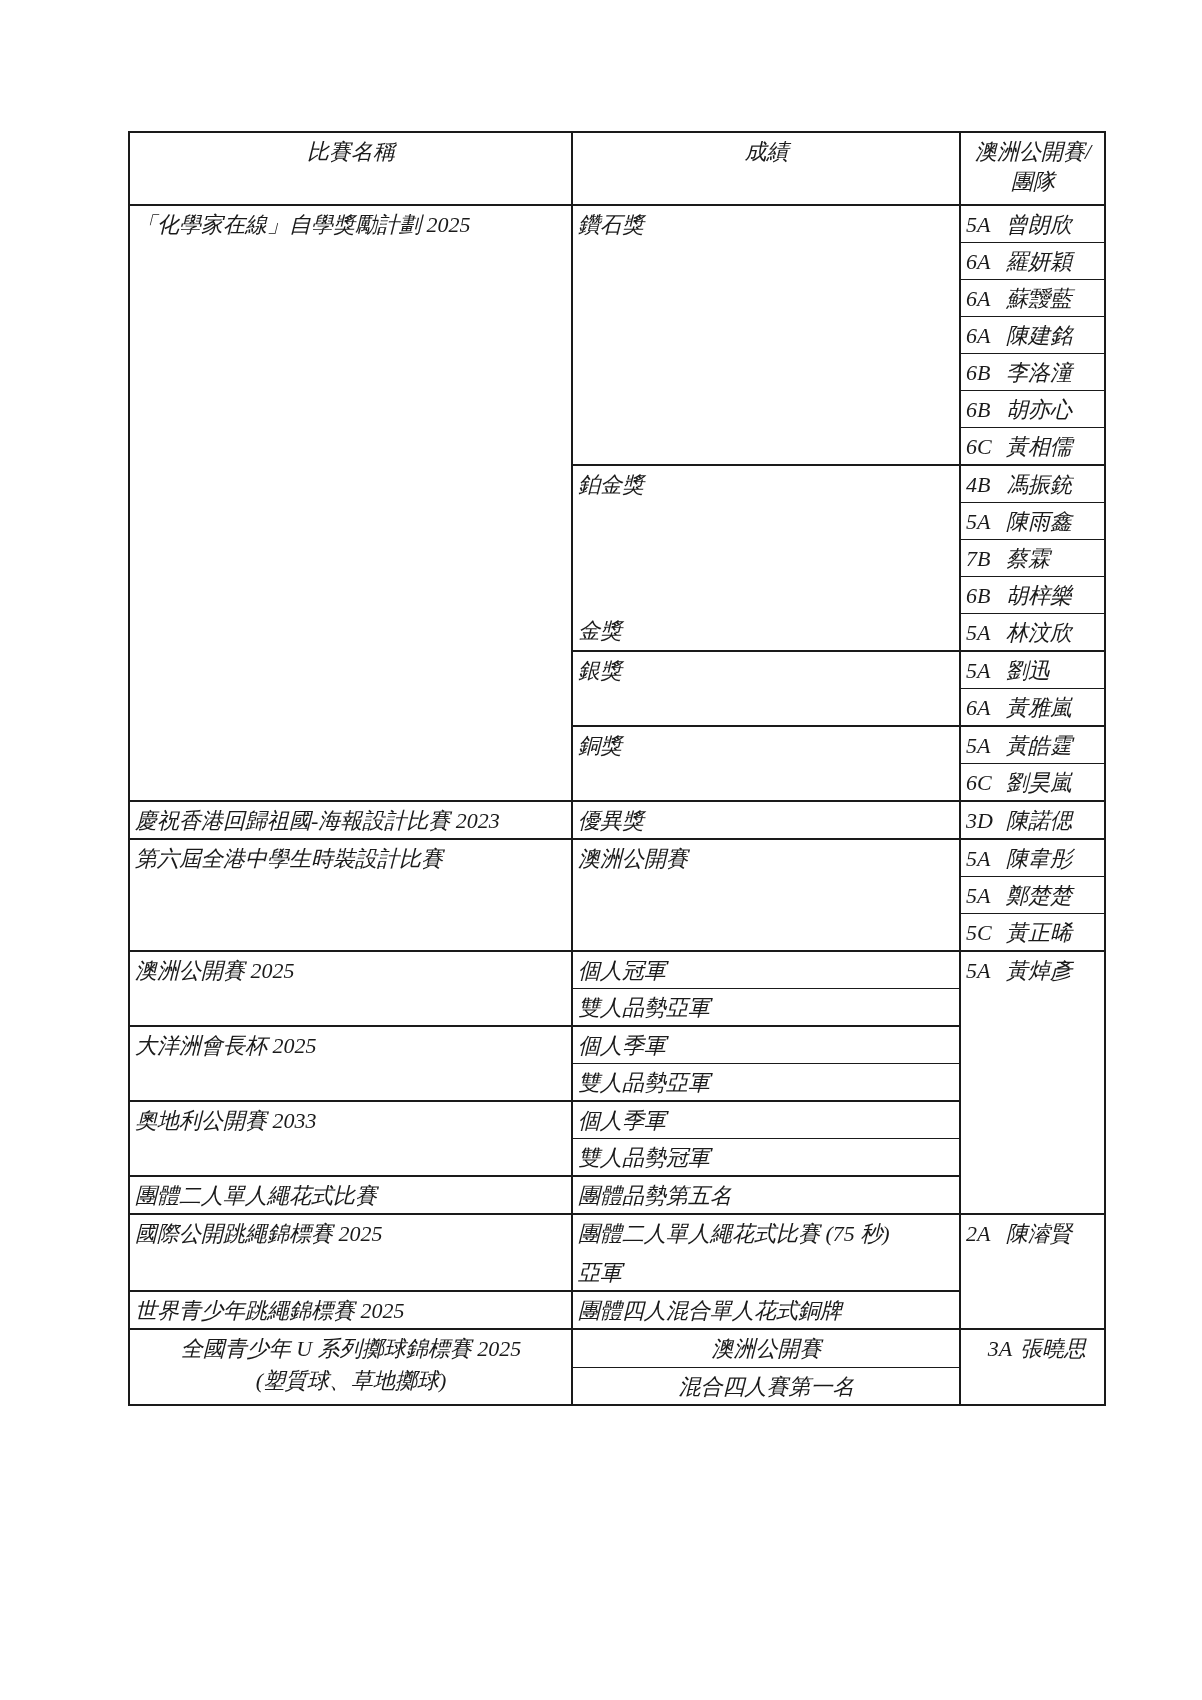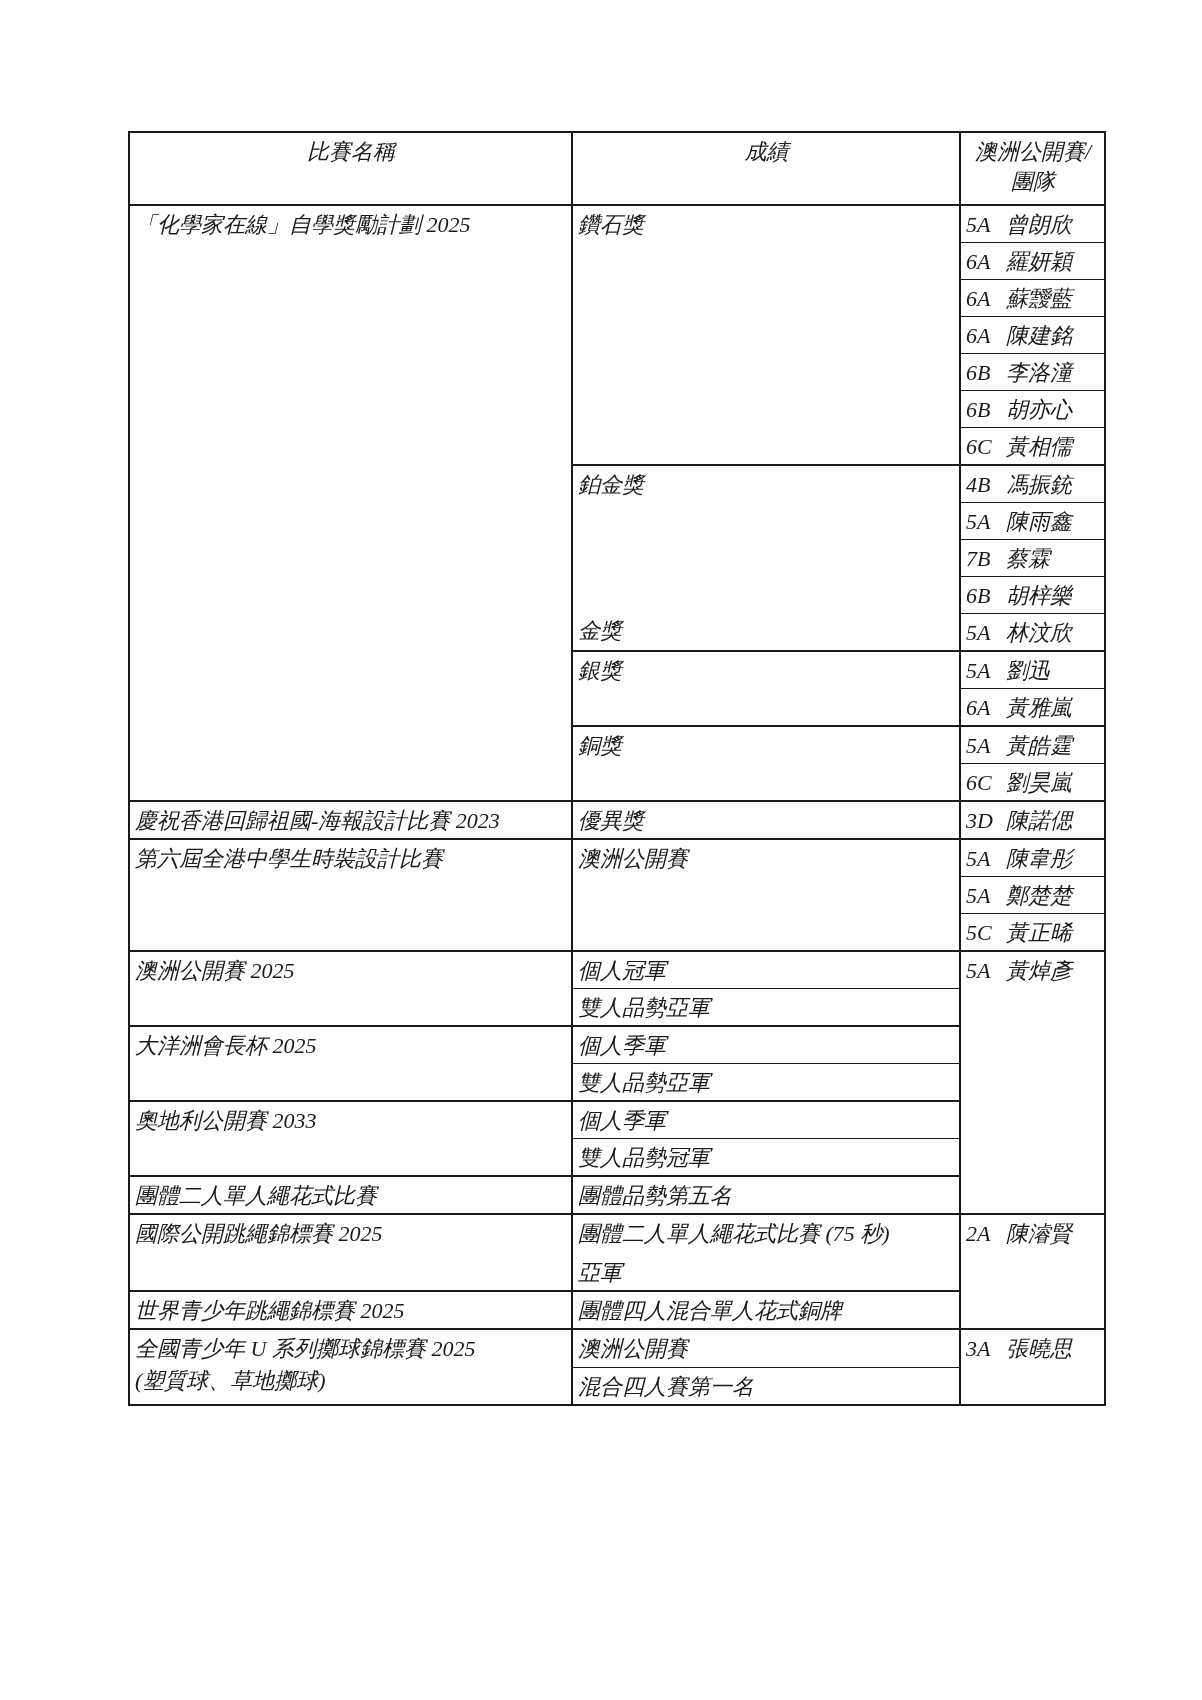--- a/index.html
+++ b/index.html
@@ -20,21 +20,21 @@
     border-left-width:2px; border-right-width:2px;
     vertical-align:top;
     padding:4px 4px 2px 5px;
     font-size:22px; line-height:30px; font-weight:normal;
     overflow:hidden;
   }
   thead th { text-align:center; padding-top:6px; border-bottom-width:2px; }
   thead tr { height:73px; }
   tbody tr { height:37px;margin-left:12px; }
   tbody tr.tall { height:74px; }
-  tbody tr.r38 { height:38px; }
+  tbody tr.r38 { height:38px;text-align:center; }
   tr.group-start > td { border-top-width:2px; }
   .split-cell { position:relative; }
   .split-bottom { position:absolute; left:5px; bottom:4px; }
   .cls { display:inline-block; width:40px; }
 </style>
 </head>
 <body>
 
 <table class="doc-table">
   <colgroup>

